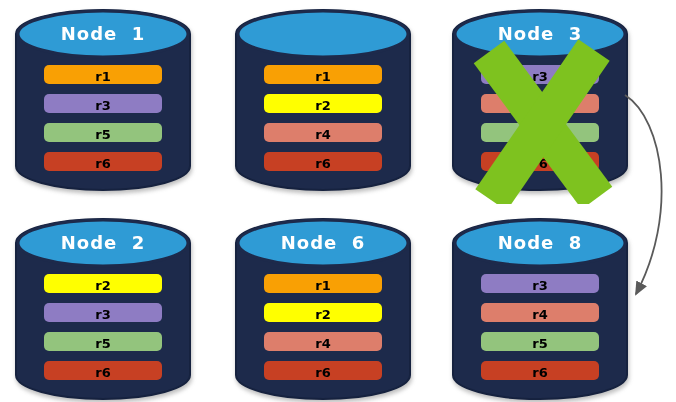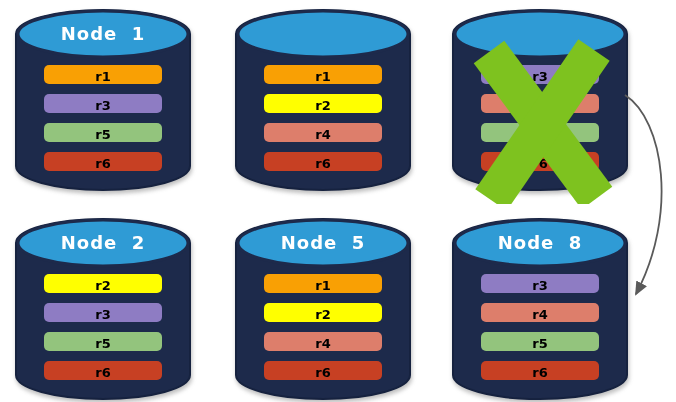--- a/index.html
+++ b/index.html
@@ -81,20 +81,21 @@
         <span>r6</span>
       </div>
   </div>
 </div>
 
 <div class="node node-n3">
   <svg class="cyl" width="178" height="184" viewBox="0 0 178 184">
     <path d="M 2 26 A 87 24 0 0 1 176 26 L 176 158 A 87 24 0 0 1 2 158 Z" fill="#1D2A4B" stroke="#16223F" stroke-width="2"></path>
     <ellipse cx="89" cy="26" rx="85" ry="23" fill="#2F9BD5" stroke="#1D2A4B" stroke-width="3"></ellipse>
   </svg>
+  <div class="node-title">Node  3</div>
   <div class="bars">
     <div class="bar" style="background: rgb(142, 124, 195);">
         <span>r3</span>
       </div>
     <div class="bar" style="background: rgb(221, 126, 107);">
         <span>r4</span>
       </div>
     <div class="bar" style="background: rgb(147, 196, 125);">
         <span>r5</span>
       </div>
@@ -128,21 +129,21 @@
         <span>r6</span>
       </div>
   </div>
 </div>
 
 <div class="node node-n5">
   <svg class="cyl" width="178" height="184" viewBox="0 0 178 184">
     <path d="M 2 26 A 87 24 0 0 1 176 26 L 176 158 A 87 24 0 0 1 2 158 Z" fill="#1D2A4B" stroke="#16223F" stroke-width="2"></path>
     <ellipse cx="89" cy="26" rx="85" ry="23" fill="#2F9BD5" stroke="#1D2A4B" stroke-width="3"></ellipse>
   </svg>
-  <div class="node-title">Node  5</div>
+  <div class="node-title">Node  6</div>
   <div class="bars">
     <div class="bar" style="background: rgb(249, 160, 4);">
         <span>r1</span>
       </div>
     <div class="bar" style="background: rgb(255, 255, 0);">
         <span>r2</span>
       </div>
     <div class="bar" style="background: rgb(221, 126, 107);">
         <span>r4</span>
       </div>

